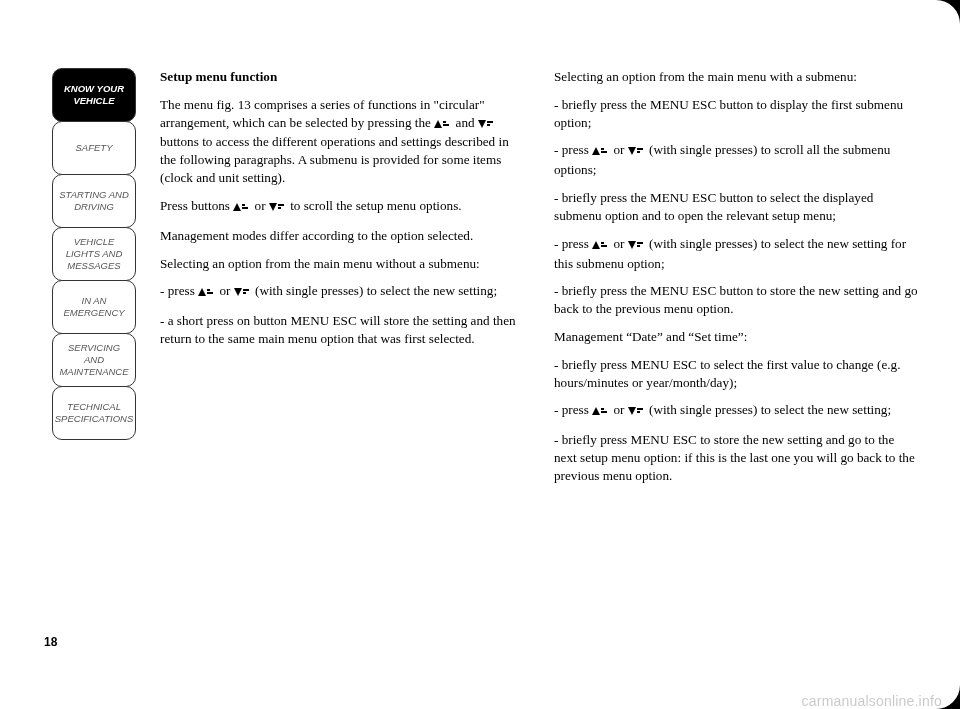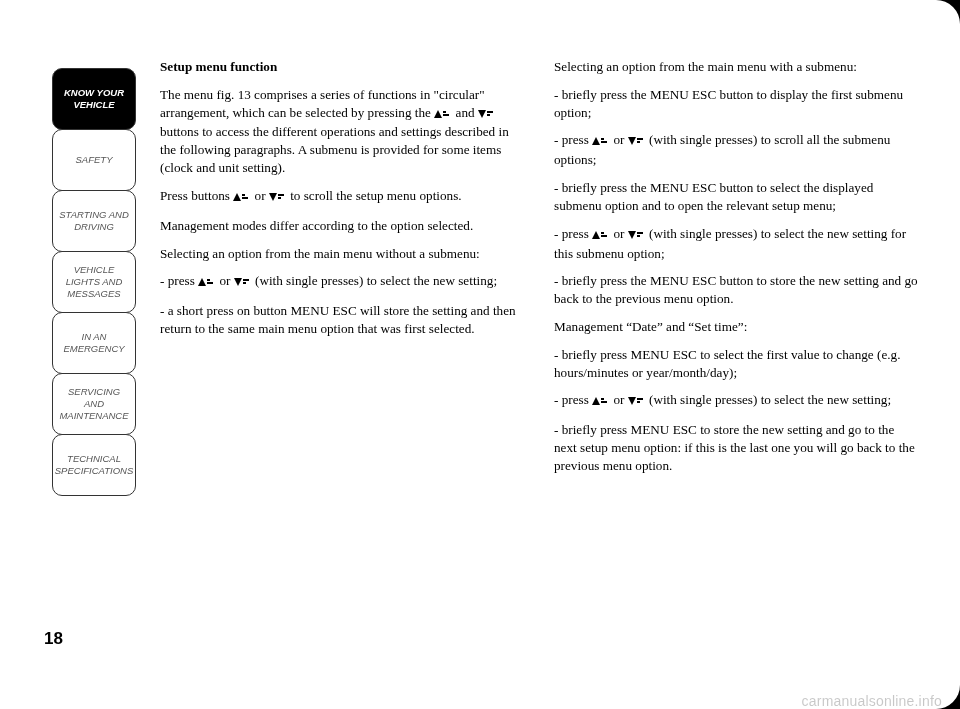--- a/index.html
+++ b/index.html
@@ -19,21 +19,21 @@
   }
   .tabs {
     position: absolute;
     left: 40px;
     top: 68px;
     width: 96px;
     display: flex;
     flex-direction: column;
   }
   .tab {
-    height: 62px;
+    height: 54px;
     border: 1px solid #333;
     border-radius: 10px;
     margin-bottom: -1px;
     display: flex;
     align-items: center;
     justify-content: center;
     text-align: center;
     font-family: Arial, Helvetica, sans-serif;
     font-style: italic;
     font-size: 9.5px;
@@ -44,41 +44,41 @@
     margin-left: 12px;
   }
   .tab.active {
     background: #000;
     color: #fff;
     font-weight: bold;
   }
   .content {
     position: absolute;
     left: 160px;
-    top: 58px;
+    top: 68px;
     width: 760px;
     display: flex;
     gap: 28px;
     font-size: 13.2px;
     line-height: 1.35;
   }
   .col {
     flex: 1 1 0;
   }
   .col p { margin-bottom: 10px; }
   .heading { font-weight: bold; margin-bottom: 10px; }
   .ital { }
   .icon { display: inline-block; vertical-align: -2px; }
   .page-num {
     position: absolute;
     left: 44px;
     bottom: 60px;
     font-family: Arial, Helvetica, sans-serif;
     font-weight: bold;
-    font-size: 17px;
+    font-size: 12px;
   }
   .watermark {
     position: absolute;
     right: 18px;
     bottom: 0;
     font-family: Arial, Helvetica, sans-serif;
     font-size: 14px;
     color: rgba(0,0,0,0.22);
     letter-spacing: 0.2px;
   }

